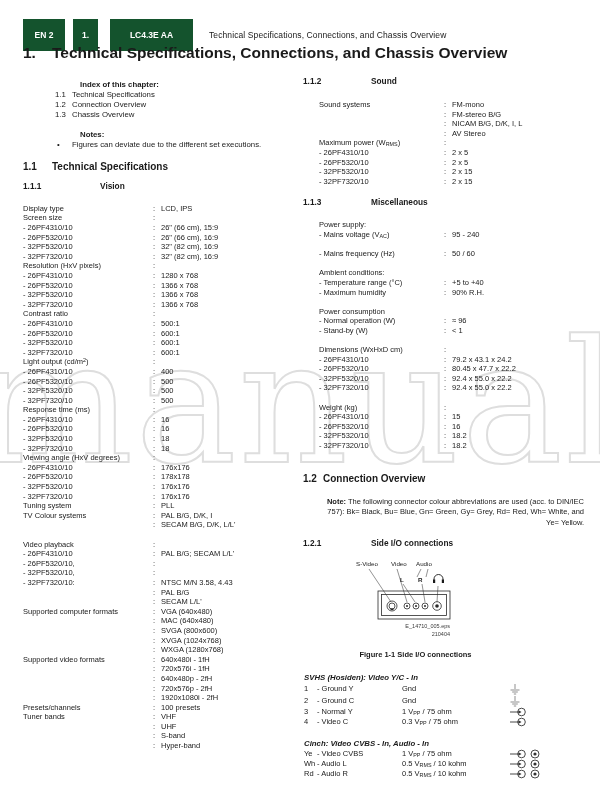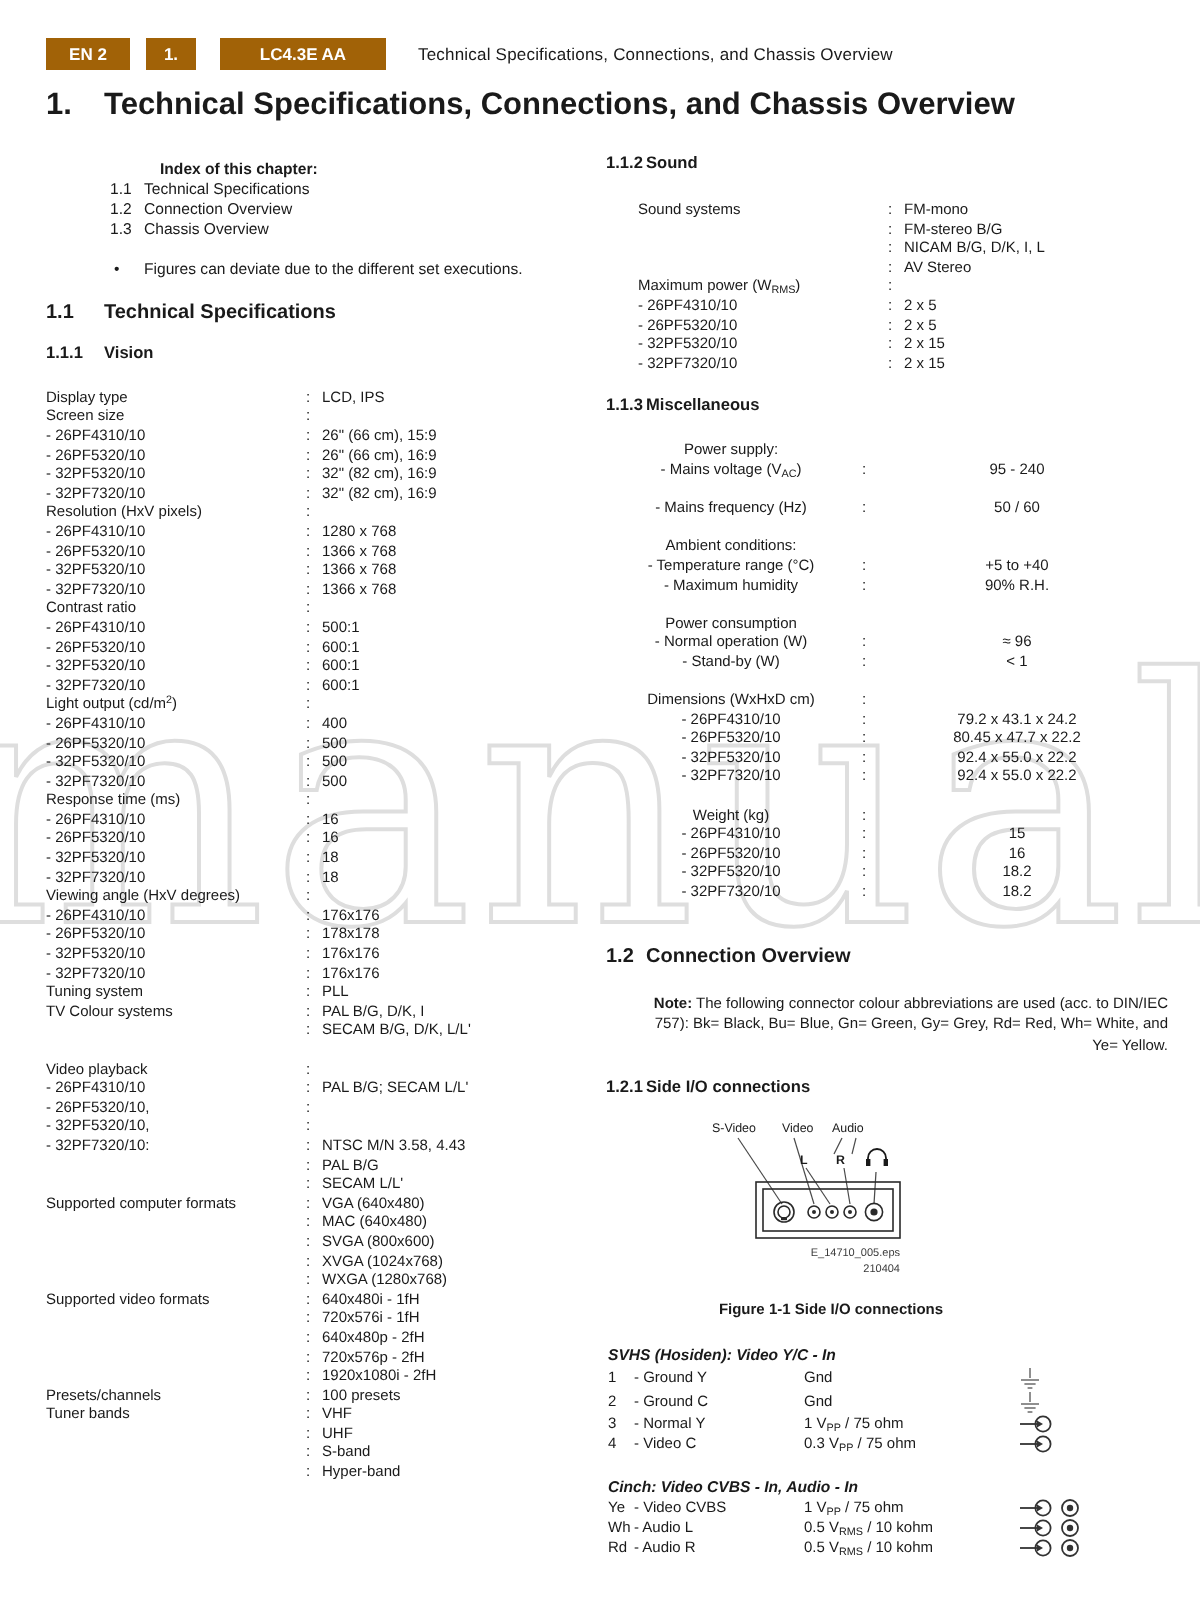--- a/index.html
+++ b/index.html
@@ -7,37 +7,37 @@
         font-family:"Liberation Sans",sans-serif;color:#1a1a1a;}
   .content{position:relative;z-index:1;}
 
   
   .watermark{position:absolute;left:-28px;top:318px;z-index:0;white-space:nowrap;
              font-family:"DejaVu Serif",serif;font-size:170px;line-height:170px;letter-spacing:2px;
              color:transparent;-webkit-text-stroke:2px #dedede;user-select:none;}
 
   
   .doc-header{position:absolute;top:19px;left:23px;right:10px;display:flex;align-items:center;}
-  .tag{background:#a16207;color:#fff;font-weight:bold;font-size:8.5px;height:16px;
+  .tag{background:#14532d;color:#fff;font-weight:bold;font-size:8.5px;height:32px;
        display:flex;align-items:center;justify-content:center;}
   .tag-en{width:42px;}
   .tag-num{width:25px;margin-left:8px;}
   .tag-chassis{width:83px;margin-left:12px;}
   .running-title{font-size:8.5px;margin-left:16px;letter-spacing:.1px;}
 
   
   .chapter-title{position:absolute;top:44px;left:23px;display:flex;font-weight:bold;font-size:15.5px;}
   .chapter-title .num{width:29px;}
 
   
   .col-left{position:absolute;left:23px;top:80px;width:270px;}
   .col-right{position:absolute;left:303px;top:76px;width:278px;}
 
   .h2{display:grid;grid-template-columns:29px 1fr;font-weight:bold;font-size:10px;line-height:12px;}
-  .h3{display:grid;grid-template-columns:29px 1fr;font-weight:bold;font-size:8.3px;line-height:10px;}
+  .h3{display:grid;grid-template-columns:29px 1fr;font-weight:bold;font-size:8.3px;line-height:10px;gap:48px;}
   .col-right .h2{grid-template-columns:20px 1fr;}
   .col-right .h3{grid-template-columns:20px 1fr;}
 
   .indent{margin-left:32px;font-size:7.8px;}
   .index-heading,.notes-heading{font-weight:bold;font-size:7.8px;line-height:10px;padding-left:25px;}
   .index-item{display:grid;grid-template-columns:17px 1fr;line-height:10.2px;}
   .note-item{position:relative;padding-left:17px;line-height:10.2px;}
   .note-item::before{content:"\2022";position:absolute;left:2px;}
 
   
@@ -104,20 +104,21 @@
             </div>
 
             <div class="index-item">
               <span>1.3</span>
               <span>Chassis Overview</span>
             </div>
           </div>
       </div>
 
       <div class="indent mt9">
+        <div class="notes-heading">Notes:</div>
         <div>
 
             <div class="note-item">
               <span>Figures can deviate due to the different set executions.</span>
             </div>
 
           </div>
       </div>
 
       <div class="h2 mt11">
@@ -543,21 +544,21 @@
               <span class="sv"><span>2 x 15</span><sub></sub><span></span></span>
             </div>
           </div>
       </div>
 
       <div class="h3 mt11">
         <span>1.1.3</span>
         <span>Miscellaneous</span>
       </div>
 
-      <div class="spec mt13" style="text-align:center;">
+      <div class="spec mt13" style="margin-left:16px;">
         <div>
 
             <div class="srow">
               <span class="sl"><span>Power supply:</span><sub></sub><span></span></span>
               <span class="sc"></span>
               <span class="sv"><span></span><sub></sub><span></span></span>
             </div>
 
             <div class="srow">
               <span class="sl"><span>- Mains voltage (V</span><sub>AC</sub><span>)</span></span>

